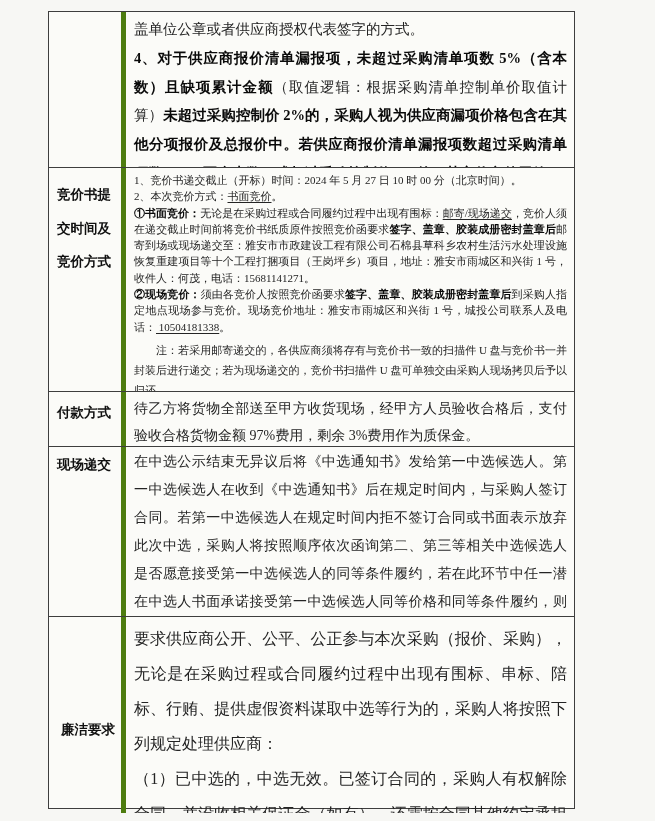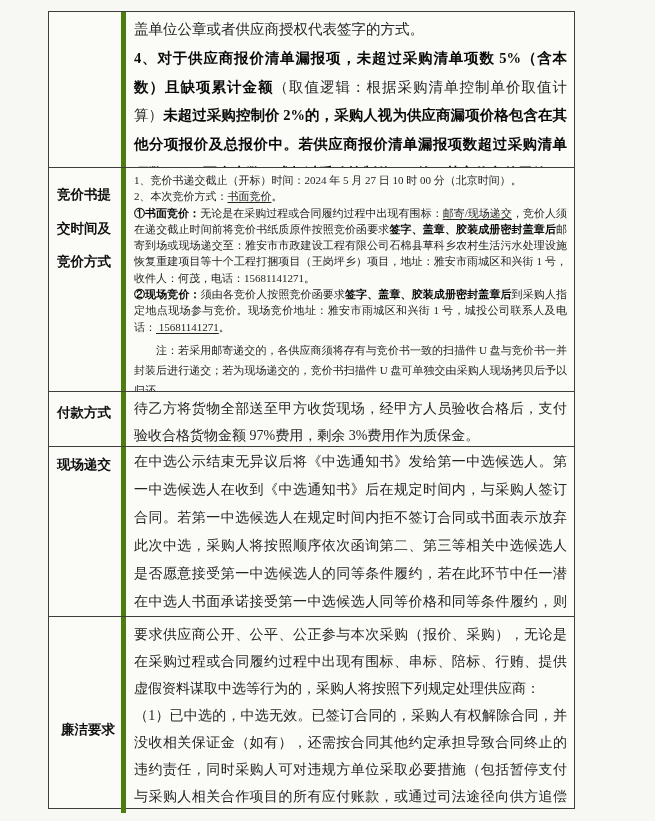--- a/index.html
+++ b/index.html
@@ -72,41 +72,41 @@
   .row:nth-child(3) .content-cell { font-size:14px; line-height:27px; padding-top:3px; }
 
   
   .row:nth-child(4) { height:170px; }
   .row:nth-child(4) .label-cell { padding-top:9px; }
   .row:nth-child(4) .content-cell { font-size:14px; line-height:28px; padding-top:1px; }
 
   
   .row:nth-child(5) { height:197px; }
   .row:nth-child(5) .label-cell { padding-top:104px;text-align:center; }
-  .row:nth-child(5) .content-cell { font-size:14px; line-height:27px; padding-top:4px; }
+  .row:nth-child(5) .content-cell { font-size:16px; line-height:35px; padding-top:4px; }
 </style>
 </head>
 <body>
 
 <div class="page">
   <div class="doc-table" id="doc-table">
       <div class="row">
         <div class="label-cell"></div>
         <div class="content-cell">
           <p class="para"><span>盖单位公章或者供应商授权代表签字的方式。</span></p>
           <p class="para"><span class="b">4、对于供应商报价清单漏报项，未超过采购清单项数 5%（含本数）且缺项累计金额</span><span>（取值逻辑：根据采购清单控制单价取值计算）</span><span class="b">未超过采购控制价 2%的，采购人视为供应商漏项价格包含在其他分项报价及总报价中。若供应商报价清单漏报项数超过采购清单项数 5%（不含本数）或超过采购控制价 2%的，其竞价文件无效。</span></p>
         </div>
       </div>
       <div class="row">
         <div class="label-cell">竞价书提交时间及竞价方式</div>
         <div class="content-cell">
           <p class="para"><span>1、竞价书递交截止（开标）时间：2024 年 5 月 27 日 10 时 00 分（北京时间）。</span></p>
           <p class="para"><span>2、本次竞价方式：</span><span class="u">书面竞价</span><span>。</span></p>
           <p class="para"><span class="b">①书面竞价：</span><span>无论是在采购过程或合同履约过程中出现有围标：</span><span class="u">邮寄/现场递交</span><span>，竞价人须在递交截止时间前将竞价书纸质原件按照竞价函要求</span><span class="b">签字、盖章、胶装成册密封盖章后</span><span>邮寄到场或现场递交至：雅安市市政建设工程有限公司石棉县草科乡农村生活污水处理设施恢复重建项目等十个工程打捆项目（王岗坪乡）项目，地址：雅安市雨城区和兴街 1 号，收件人：何茂，电话：15681141271。</span></p>
-          <p class="para"><span class="b">②现场竞价：</span><span>须由各竞价人按照竞价函要求</span><span class="b">签字、盖章、胶装成册密封盖章后</span><span>到采购人指定地点现场参与竞价。现场竞价地址：雅安市雨城区和兴街 1 号，城投公司联系人及电话：</span><span class="u"> 15681141271</span><span>。</span></p>
+          <p class="para"><span class="b">②现场竞价：</span><span>须由各竞价人按照竞价函要求</span><span class="b">签字、盖章、胶装成册密封盖章后</span><span>到采购人指定地点现场参与竞价。现场竞价地址：雅安市雨城区和兴街 1 号，城投公司联系人及电话：</span><span class="u"> 10504181338</span><span>。</span></p>
           <p class="para note"><span>注：若采用邮寄递交的，各供应商须将存有与竞价书一致的扫描件 U 盘与竞价书一并封装后进行递交；若为现场递交的，竞价书扫描件 U 盘可单独交由采购人现场拷贝后予以归还。</span></p>
         </div>
       </div>
       <div class="row">
         <div class="label-cell">付款方式</div>
         <div class="content-cell">
           <p class="para"><span>待乙方将货物全部送至甲方收货现场，经甲方人员验收合格后，支付验收合格货物金额 97%费用，剩余 3%费用作为质保金。</span></p>
         </div>
       </div>
       <div class="row">

